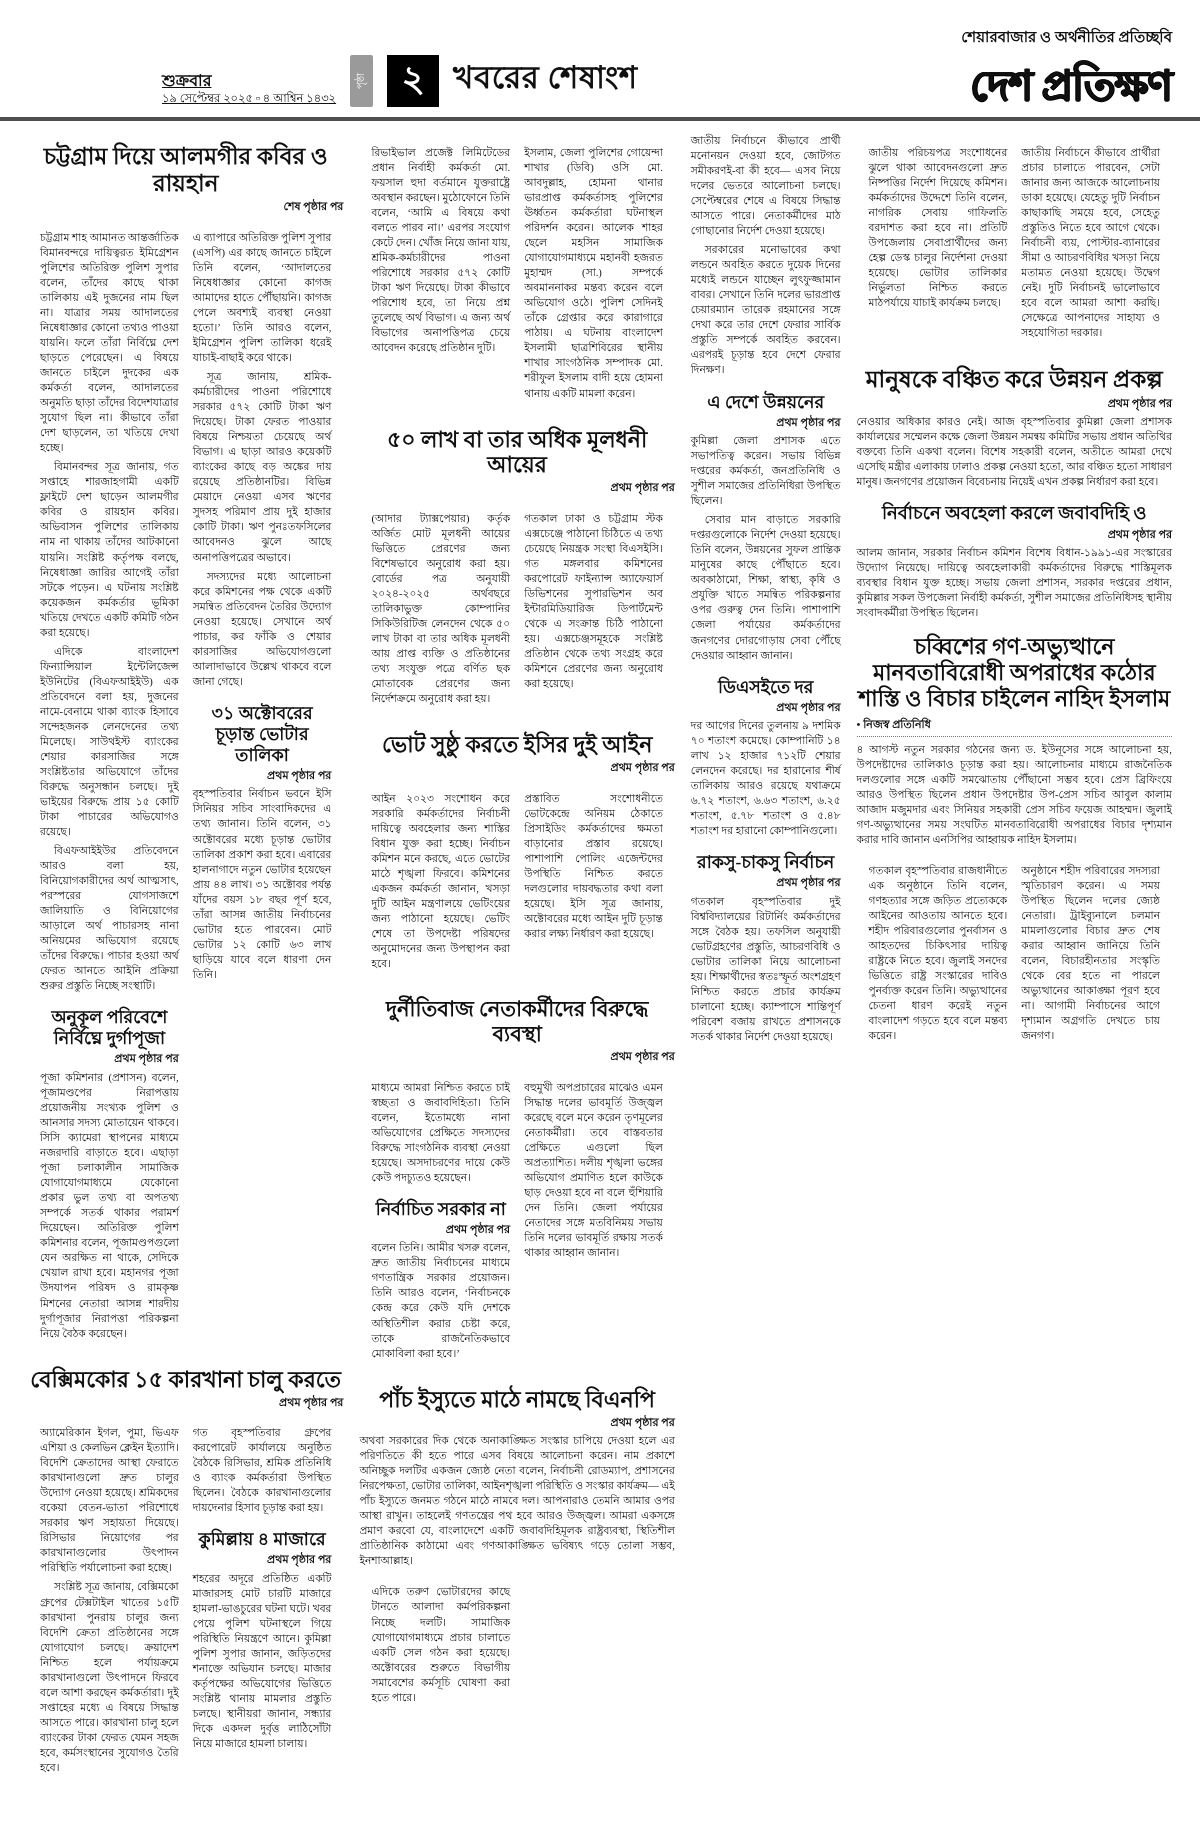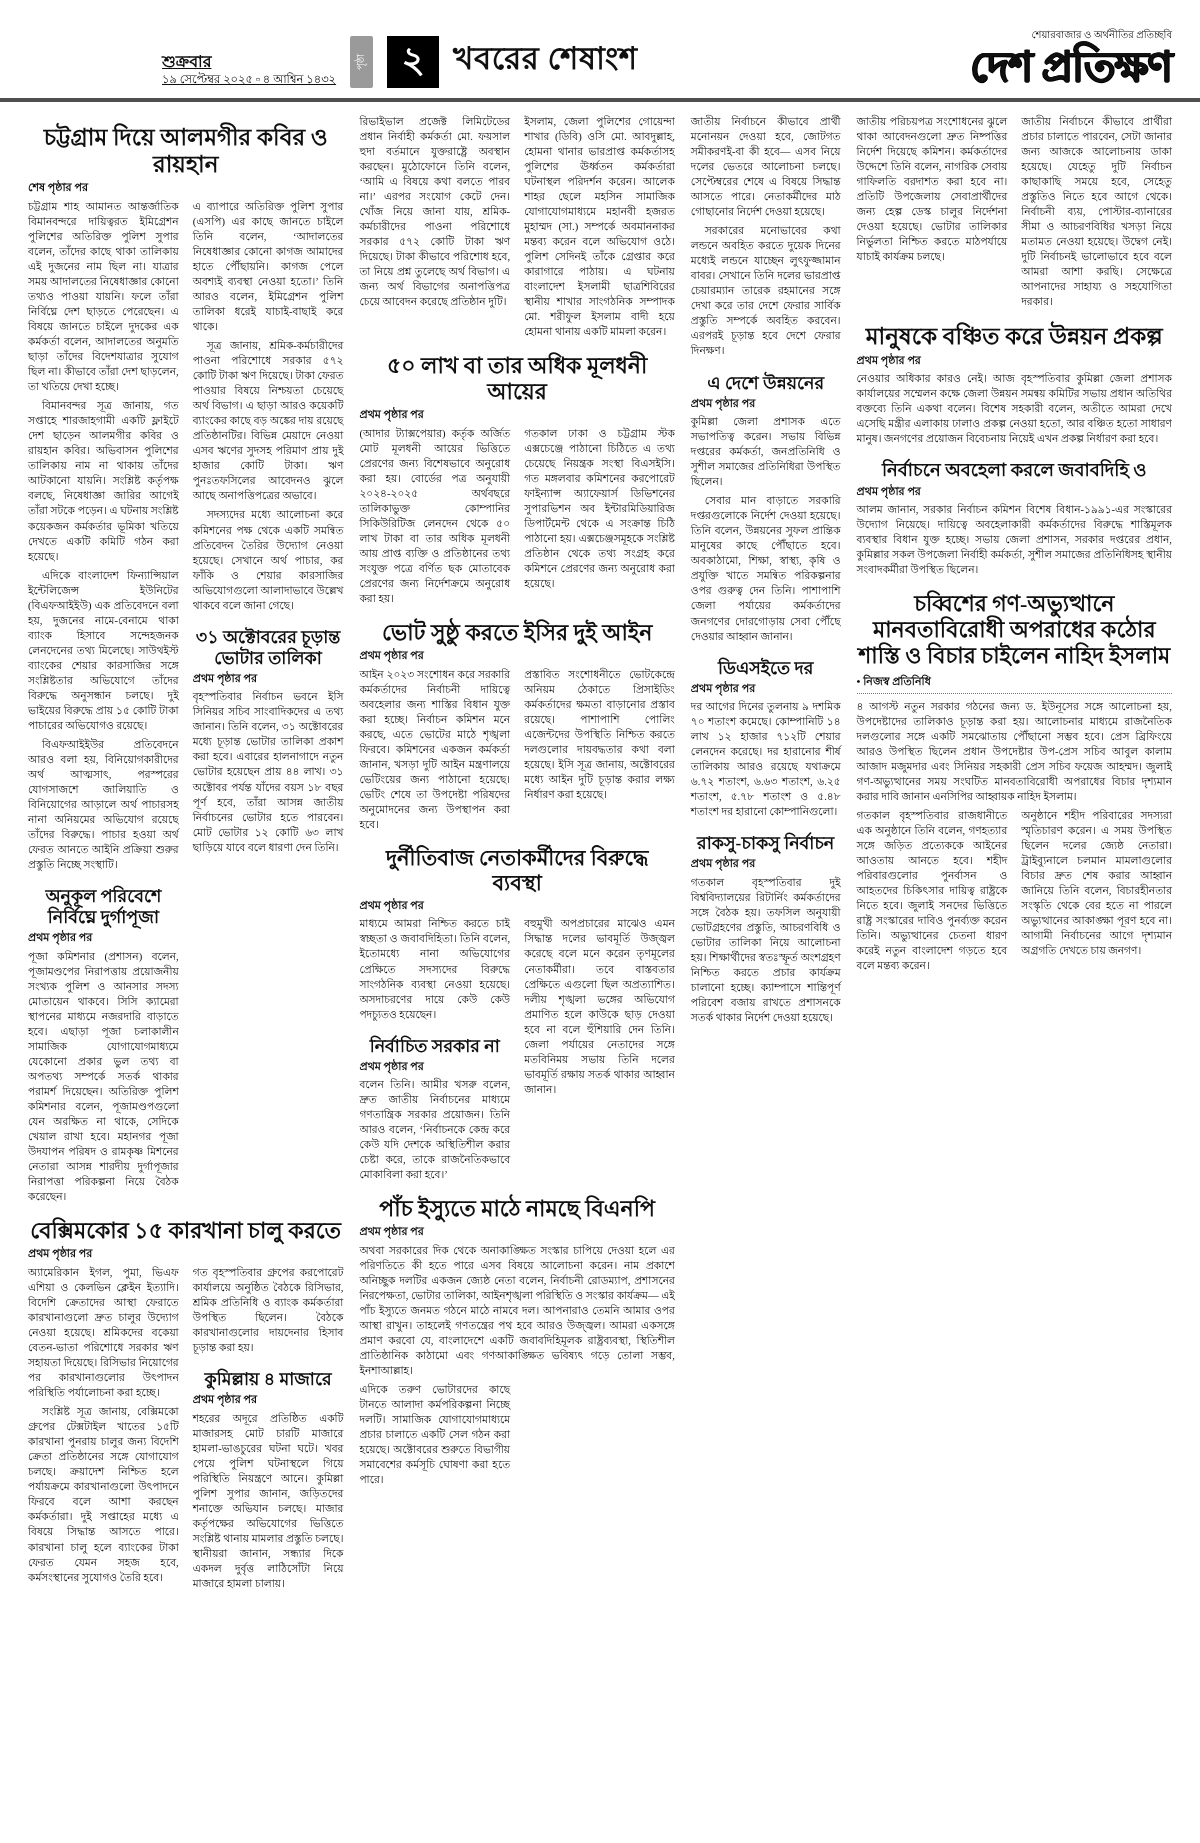--- a/index.html
+++ b/index.html
@@ -23,35 +23,35 @@
     padding:4px 3px;border-radius:2px;height:44px;
     display:flex;align-items:center;justify-content:center;
   }
   .pagenum{
     width:52px;height:52px;background:#000;color:#fff;
     display:flex;align-items:center;justify-content:center;
     font-size:36px;font-weight:bold;
   }
   .sectitle{font-size:31px;font-weight:bold;letter-spacing:.5px;padding-bottom:2px;}
   .mast{margin-left:auto;text-align:right;line-height:1;}
-  .mast .tag{font-size:10px;font-weight:normal;margin-bottom:6px;}
+  .mast .tag{font-size:15px;font-weight:bold;margin-bottom:20px;}
   .mast .ttl{font-size:42px;font-weight:900;letter-spacing:-1px;
     text-shadow:1px 0 #000, -1px 0 #000, 0 1px #000;}
   
   .cols-root{
     display:grid;grid-template-columns:repeat(7,1fr);
     gap:0 16px;padding:12px 28px 0 28px;
     font-size:10.6px;line-height:1.42;text-align:justify;
   }
   .group{display:flex;flex-direction:column;min-width:0;}
-  .cols{display:grid;gap:8px 14px;margin:0;}
+  .cols{display:grid;gap:8px 14px;margin:12px;}
   .colstack{display:flex;flex-direction:column;min-width:0;}
   .h-span{font-weight:bold;text-align:center;line-height:1.18;margin:10px 0 2px;}
   .h-col{font-weight:bold;text-align:center;font-size:17.5px;line-height:1.2;margin:10px 0 2px;}
-  .subhead{font-weight:bold;text-align:left;font-size:11px;margin:0 0 3px;}
+  .subhead{font-weight:bold;text-align:right;font-size:11px;margin:0 0 3px;}
   .body-p{margin:0 0 4px;}
   .body-p + .body-p{text-indent:14px;}
   .byline{font-weight:bold;font-size:11px;margin:3px 0 1px;text-align:left;}
   .dotrule{border-top:1px dotted #777;margin:2px 0 5px;}
 </style>
 </head>
 <body>
 
 <div class="page">
   <div class="hdr">

